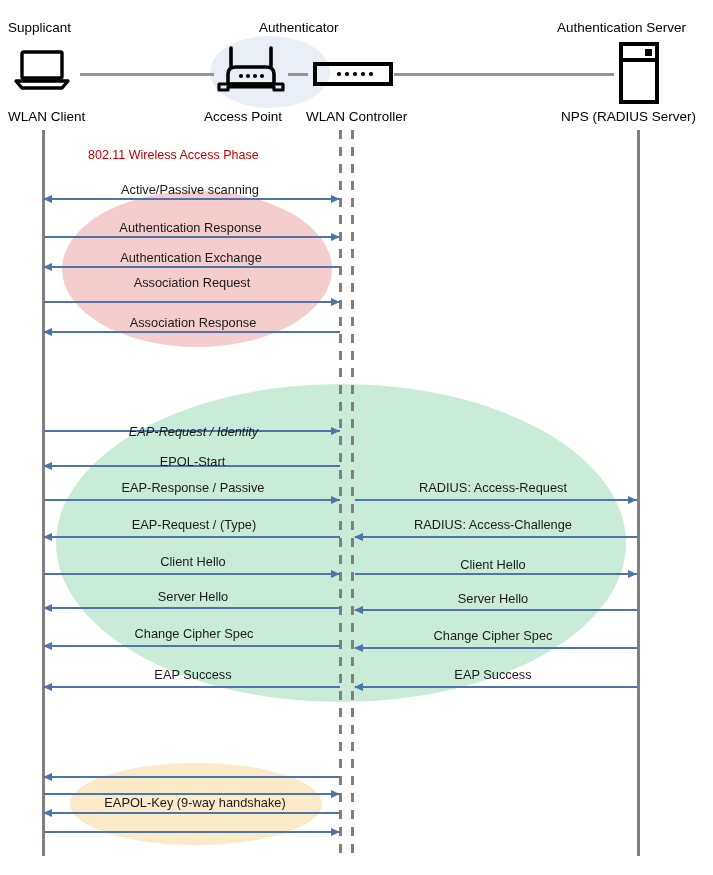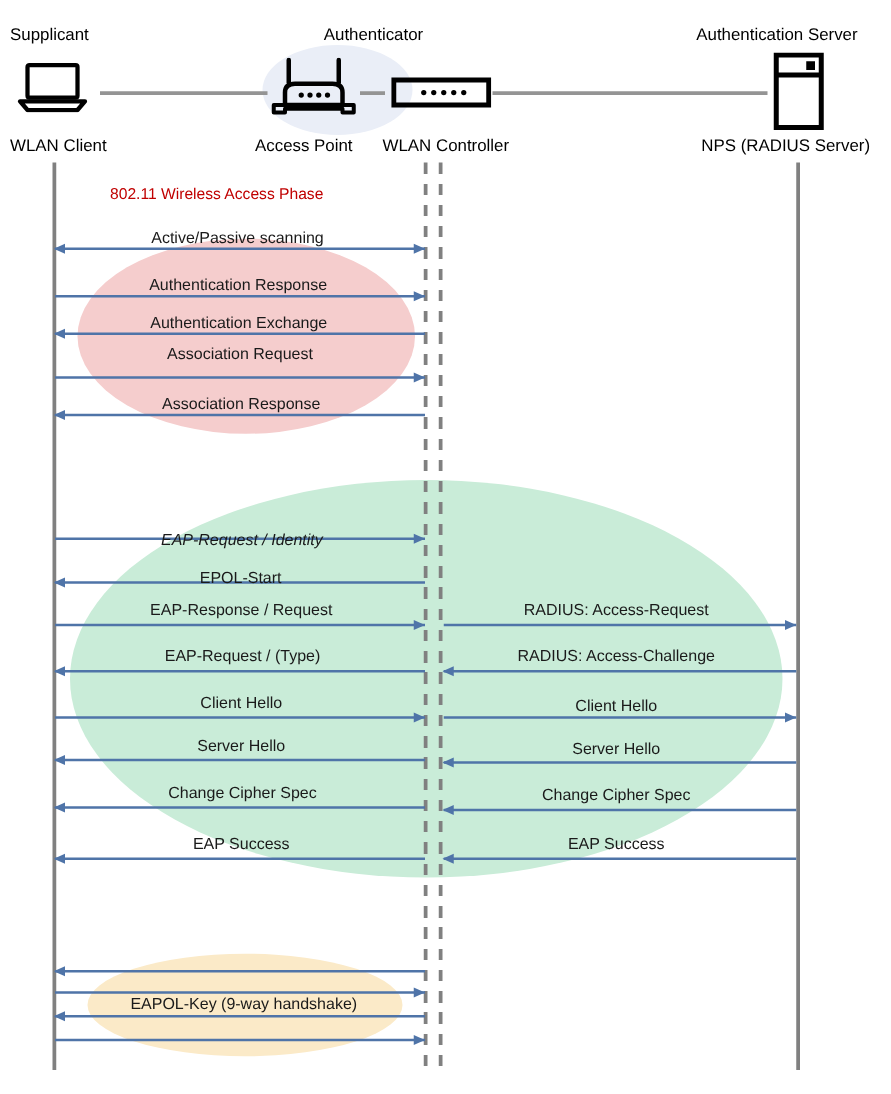--- a/index.html
+++ b/index.html
@@ -199,21 +199,21 @@
   <div class="arrowhead arrow-left" style="left:43px;top:327.5px;"></div>
 
   <div class="msg-label" style="left:150px;top:428px;width:85px;margin-top:28px;">EPOL-Start</div>
   <div class="msg-line" style="left:44px;top:430px;width:296px;"></div>
   <div class="arrowhead arrow-right" style="left:331px;top:426.5px;"></div>
 
   <div class="msg-label" style="left:127px;top:426px;width:133px;font-style:italic;">EAP-Request / Identity</div>
   <div class="msg-line" style="left:44px;top:465px;width:296px;"></div>
   <div class="arrowhead arrow-left" style="left:43px;top:461.5px;"></div>
 
-  <div class="msg-label" style="left:120px;top:482px;width:146px;">EAP-Response / Request</div>
+  <div class="msg-label" style="left:120px;top:482px;width:146px;">EAP-Response / Passive</div>
   <div class="msg-line" style="left:44px;top:499px;width:296px;"></div>
   <div class="arrowhead arrow-right" style="left:331px;top:495.5px;"></div>
 
   <div class="msg-label" style="left:128px;top:519px;width:132px;">EAP-Request / (Type)</div>
   <div class="msg-line" style="left:44px;top:536px;width:296px;"></div>
   <div class="arrowhead arrow-left" style="left:43px;top:532.5px;"></div>
 
   <div class="msg-label" style="left:153px;top:556px;width:80px;">Client Hello</div>
   <div class="msg-line" style="left:44px;top:573px;width:296px;"></div>
   <div class="arrowhead arrow-right" style="left:331px;top:569.5px;"></div>

